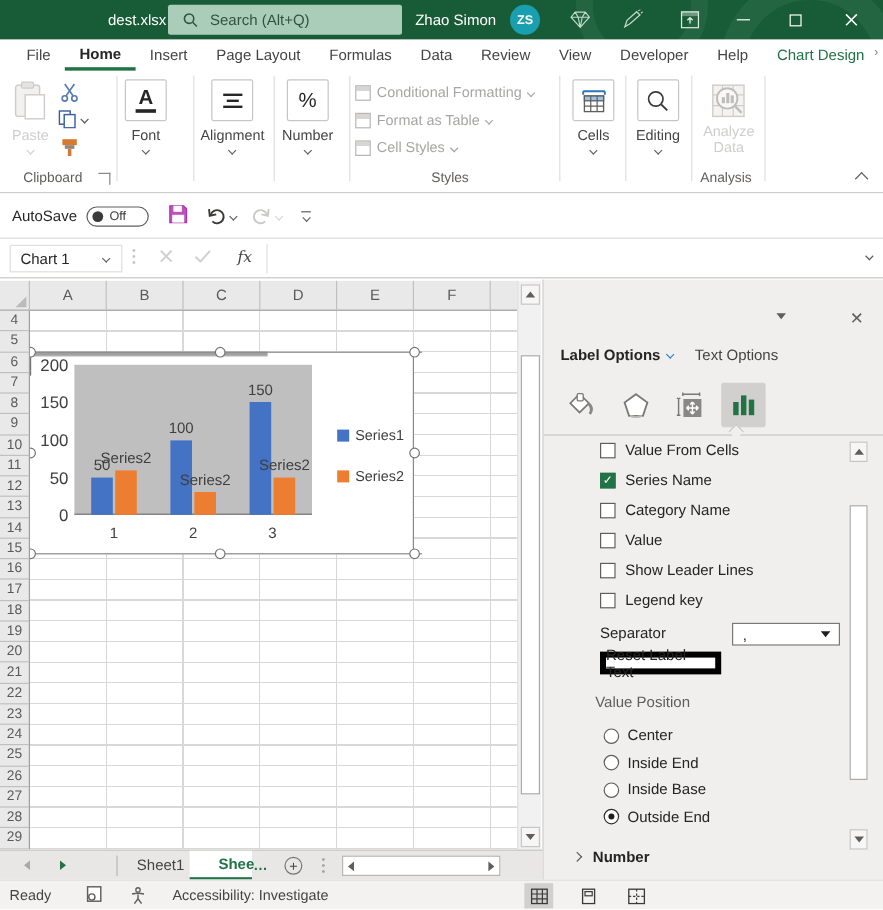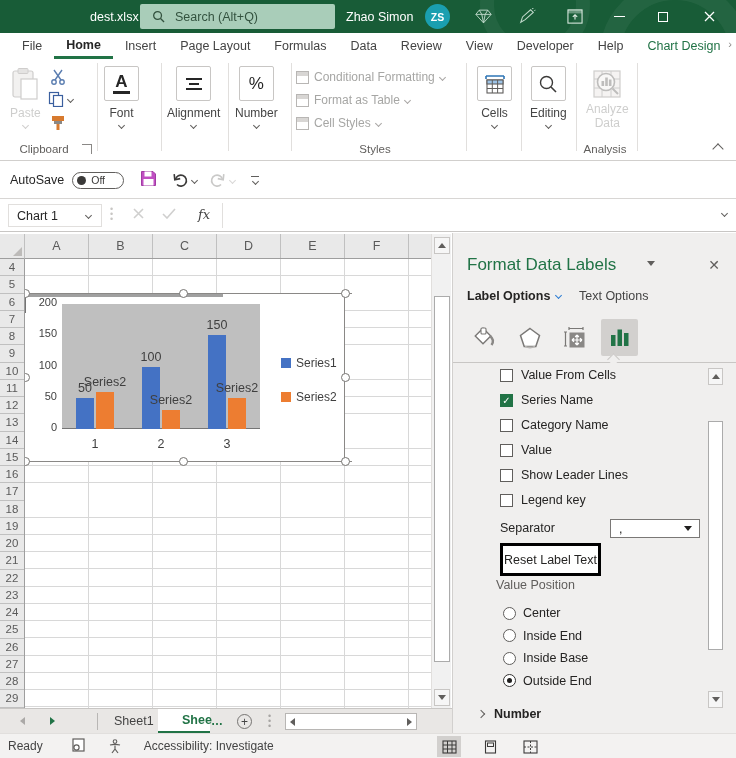--- a/index.html
+++ b/index.html
@@ -62,21 +62,21 @@
                       repeating-linear-gradient(to bottom, transparent 0px, transparent 16.25px, #D8D8D8 16.25px, #D8D8D8 17.25px); }
 
   
   .chartobj { position:absolute; left:25px; top:293px; width:320px; height:169px; background:#fff; z-index:5; }
   .sel-overlay { position:absolute; left:25px; top:286px; width:327px; height:183px; z-index:6; overflow:hidden; pointer-events:none; }
   .sel-line { position:absolute; background:#8A8886; }
   .handle { position:absolute; width:9px; height:9px; border-radius:50%; background:#fff; border:1.4px solid #767472; }
   .plotarea { position:absolute; }
   .bar { position:absolute; }
   .dlabel { position:absolute; transform:translateX(-50%); font-size:12.5px; color:#3F3F3F; white-space:nowrap; }
-  .ytick { position:absolute; width:30px; text-align:right; font-size:11px; color:#3F3F3F; }
+  .ytick { position:absolute; width:30px; text-align:right; font-size:14px; color:#3F3F3F; }
   .xcat { position:absolute; transform:translateX(-50%); font-size:12.5px; color:#3F3F3F; }
   .legend-item { position:absolute; display:flex; align-items:center; gap:5px; font-size:12px; color:#3F3F3F; }
 
   
   .vscroll { position:absolute; left:431px; top:234px; width:20px; height:474px; background:#F1F1F1; border-left:1px solid #E1DFDD; }
   .sb-btn { position:absolute; background:#F6F6F6; border:1px solid #C8C6C4; display:flex; align-items:center; justify-content:center; }
   .sb-thumb { position:absolute; background:#fff; border:1px solid #ABABAB; }
   .tri-up { width:0; height:0; border-left:4px solid transparent; border-right:4px solid transparent; border-bottom:5px solid #605E5C; }
   .tri-down { width:0; height:0; border-left:4px solid transparent; border-right:4px solid transparent; border-top:5px solid #605E5C; }
   .tri-left { width:0; height:0; border-top:4px solid transparent; border-bottom:4px solid transparent; border-right:5px solid #605E5C; }
@@ -93,21 +93,21 @@
   .pane-div { position:absolute; left:0; top:129px; width:284px; height:1px; background:#C8C6C4; }
   .notch { position:absolute; left:156px; top:122px; width:9px; height:9px; background:#F0EFEE; border-left:1px solid #C8C6C4; border-top:1px solid #C8C6C4; transform:rotate(45deg); }
   .chkrow { position:absolute; left:47px; height:20px; display:flex; align-items:center; gap:8px; color:#252423; }
   .chk { width:13px; height:13px; border:1px solid #605E5C; background:#fff; display:flex; align-items:center; justify-content:center; font-size:10px; color:#fff; }
   .chk.on { background:#217346; border-color:#217346; }
   .radiorow { position:absolute; left:50px; height:20px; display:flex; align-items:center; gap:7px; color:#252423; }
   .radio { width:13px; height:13px; border:1px solid #605E5C; border-radius:50%; background:#fff; display:flex; align-items:center; justify-content:center; }
   .radio.on { border-color:#323130; }
   .radio.on:after { content:""; width:5px; height:5px; border-radius:50%; background:#201F1E; }
   .dropdown { position:absolute; left:157px; top:286px; width:90px; height:19px; background:#fff; border:1px solid #7A7876; display:flex; align-items:center; padding-left:8px; color:#252423; }
-  .resetbtn { position:absolute; left:47px; top:310px; width:101px; height:33px; background:#fff; border:3px solid #000000; display:flex; align-items:center; justify-content:center; color:#252423; }
+  .resetbtn { position:absolute; left:47px; top:310px; width:101px; height:19px; background:#fff; border:5px solid #000000; display:flex; align-items:center; justify-content:center; color:#252423; }
   .pane-scroll { position:absolute; left:255px; top:135px; width:15px; height:340px; }
 
   
   .sheettabs { position:absolute; left:0; top:708px; width:452px; height:25px; background:#E9E7E5; border-top:1px solid #C8C6C4; }
   .sheettab { position:absolute; top:0; height:24px; display:flex; align-items:center; padding:0 12px; font-size:12.5px; }
   .sheettab.active { background:#fff; color:#217346; font-weight:bold; border-bottom:2.5px solid #217346; }
   .newsheet { position:absolute; left:237px; top:5px; width:15px; height:15px; border:1px solid #767472; border-radius:50%; color:#444; display:flex; align-items:center; justify-content:center; font-size:12px; line-height:1; }
 
   
   .statusbar { position:absolute; left:0; top:733px; width:736px; height:25px; background:#F3F2F1; border-top:1px solid #E1DFDD; display:flex; align-items:center; font-size:12px; color:#444; }
@@ -482,21 +482,20 @@
     <div class="sb-btn" style="left:2px; top:3px; width:16px; height:17px;">
         <div class="tri-up"></div>
       </div>
     <div class="sb-thumb" style="left:2px; top:62px; width:16px; height:366px;"></div>
     <div class="sb-btn" style="left:2px; top:455px; width:16px; height:17px;">
         <div class="tri-down"></div>
       </div>
   </div>
 
   <div class="pane">
-    <div class="pane-title">Format Data Labels</div>
     <div class="pane-opts">
         <div class="tri-down" style="border-left-width:4px;border-right-width:4px;border-top-color:#605E5C;"></div>
       </div>
     <div class="pane-close">✕</div>
 
     <div class="pane-tab" style="left:14px; font-weight:bold; color:#252423; display:flex; gap:6px; align-items:center;">
       <span>Label Options</span>
       <span class="chev" style="border-color:#2B7CD3; margin-top:-2px;"></span>
     </div>
     <div class="pane-tab" style="left:126px; color:#444;"><span>Text Options</span></div>

